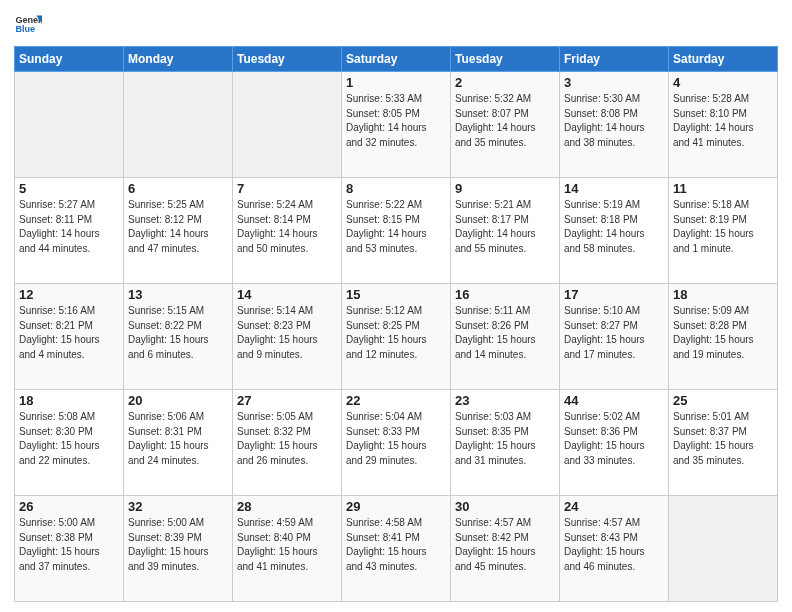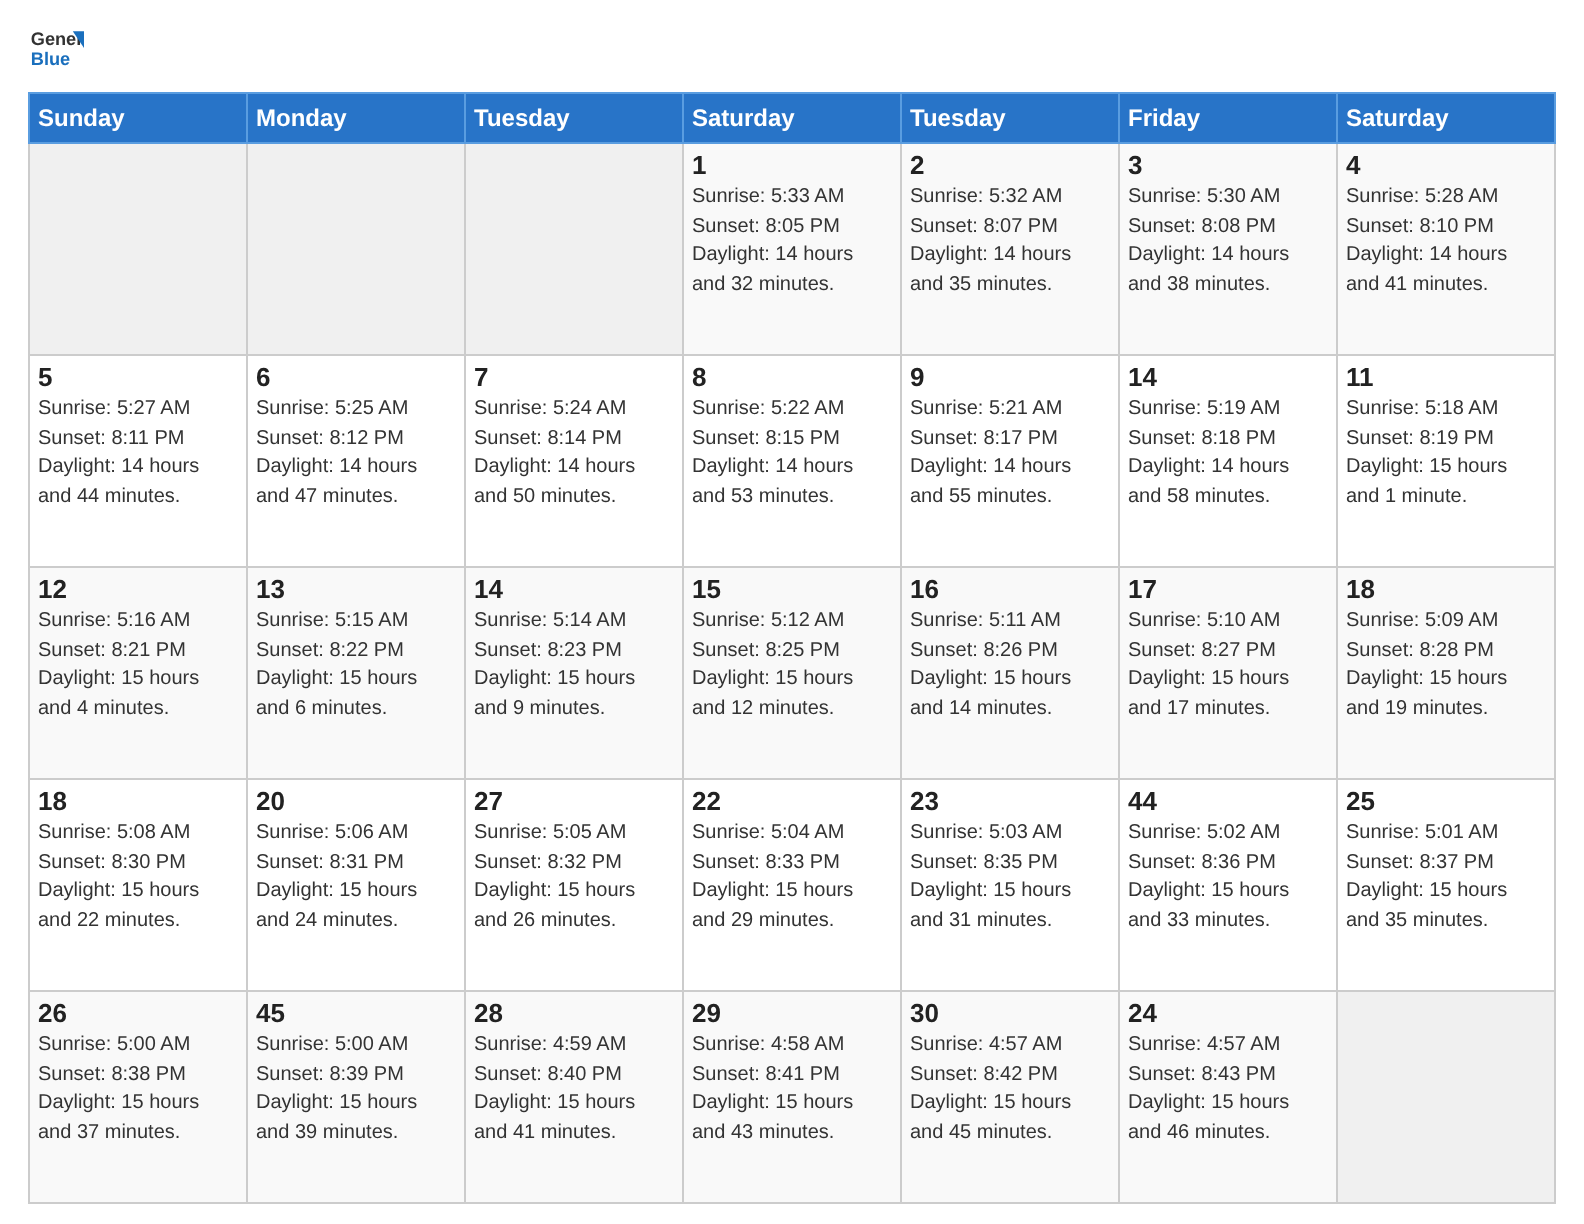--- a/index.html
+++ b/index.html
@@ -234,21 +234,21 @@
             <span class="day-number">25</span>
             <div class="day-info">Sunrise: 5:01 AM<br>Sunset: 8:37 PM<br>Daylight: 15 hours and 35 minutes.</div>
           </td>
         </tr>
         <tr>
           <td>
             <span class="day-number">26</span>
             <div class="day-info">Sunrise: 5:00 AM<br>Sunset: 8:38 PM<br>Daylight: 15 hours and 37 minutes.</div>
           </td>
           <td>
-            <span class="day-number">45</span>
+            <span class="day-number">32</span>
             <div class="day-info">Sunrise: 5:00 AM<br>Sunset: 8:39 PM<br>Daylight: 15 hours and 39 minutes.</div>
           </td>
           <td>
             <span class="day-number">28</span>
             <div class="day-info">Sunrise: 4:59 AM<br>Sunset: 8:40 PM<br>Daylight: 15 hours and 41 minutes.</div>
           </td>
           <td>
             <span class="day-number">29</span>
             <div class="day-info">Sunrise: 4:58 AM<br>Sunset: 8:41 PM<br>Daylight: 15 hours and 43 minutes.</div>
           </td>

